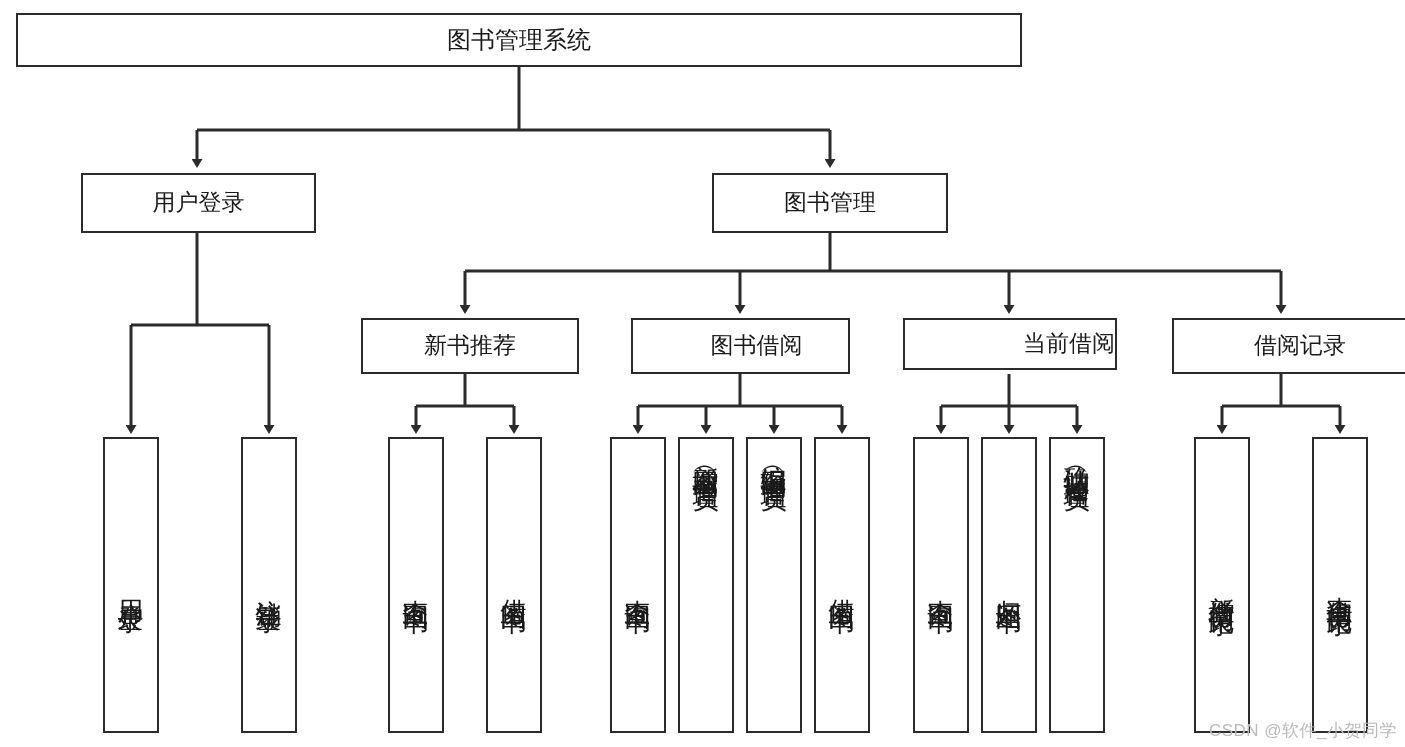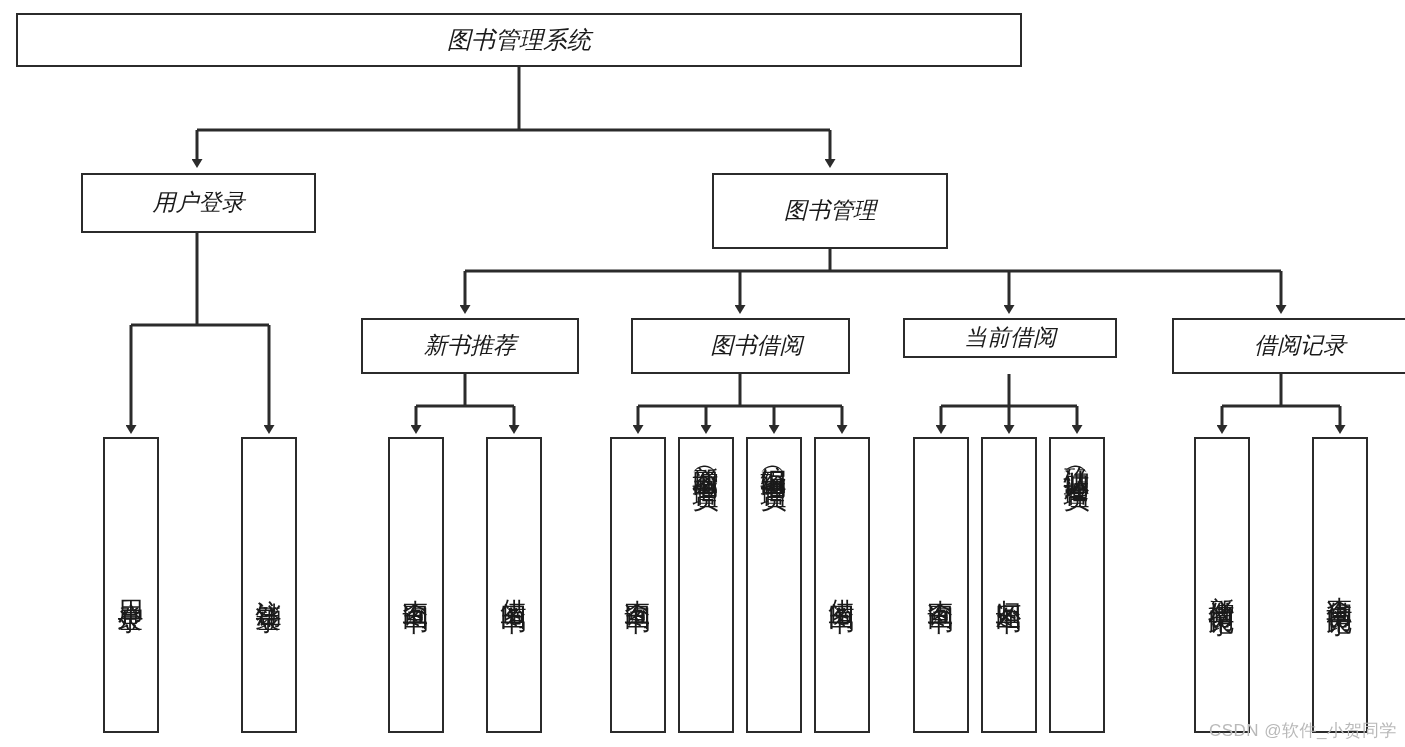--- a/index.html
+++ b/index.html
@@ -37,21 +37,20 @@
   }
   .node .label {
     display: block;
     text-align: center;
     line-height: 1.18;
   }
   
   .node.horiz .label {
     writing-mode: horizontal-tb;
     font-size: 23px;
-    font-style: italic;
   }
   .node.root .label { font-size: 24px; }
   
   .node.vert {
     align-items: flex-start;
     justify-content: center;
     padding-top: 6px;
   }
   .node.vert .label {
     writing-mode: vertical-rl;
@@ -130,31 +129,31 @@
     </g>
   </svg>
 
   <div class="node horiz root" style="left:16px; top:13px; width:1006px; height:54px;">
     <span class="label">图书管理系统</span>
   </div>
 
   <div class="node horiz" style="left:81px; top:173px; width:235px; height:60px;">
     <span class="label">用户登录</span>
   </div>
-  <div class="node horiz" style="left:712px; top:173px; width:236px; height:76px;">
+  <div class="node horiz" style="left:712px; top:173px; width:236px; height:60px;">
     <span class="label">图书管理</span>
   </div>
 
   <div class="node horiz" style="left:361px; top:318px; width:218px; height:56px;">
     <span class="label">新书推荐</span>
   </div>
   <div class="node horiz" style="left:631px; top:318px; width:219px; height:56px;padding-left:32px;">
     <span class="label">图书借阅</span>
   </div>
-  <div class="node horiz" style="left:903px; top:318px; width:214px; height:40px;">
+  <div class="node horiz" style="left:903px; top:318px; width:214px; height:52px;justify-content:flex-end;">
     <span class="label">当前借阅</span>
   </div>
   <div class="node horiz" style="left:1172px; top:318px; width:256px; height:56px;">
     <span class="label">借阅记录</span>
   </div>
 
   <div class="node vert centered" style="left:103px; top:437px; width:56px; height:296px;">
     <span class="label">用户登录</span>
   </div>
   <div class="node vert centered" style="left:241px; top:437px; width:56px; height:296px;">

